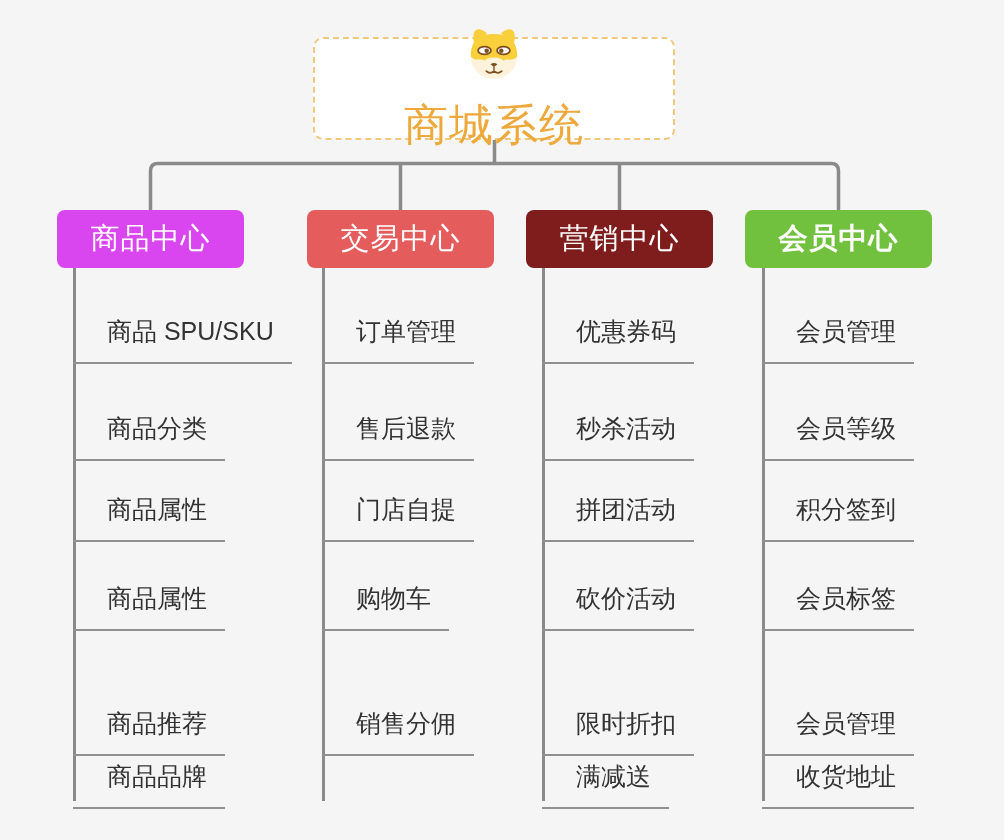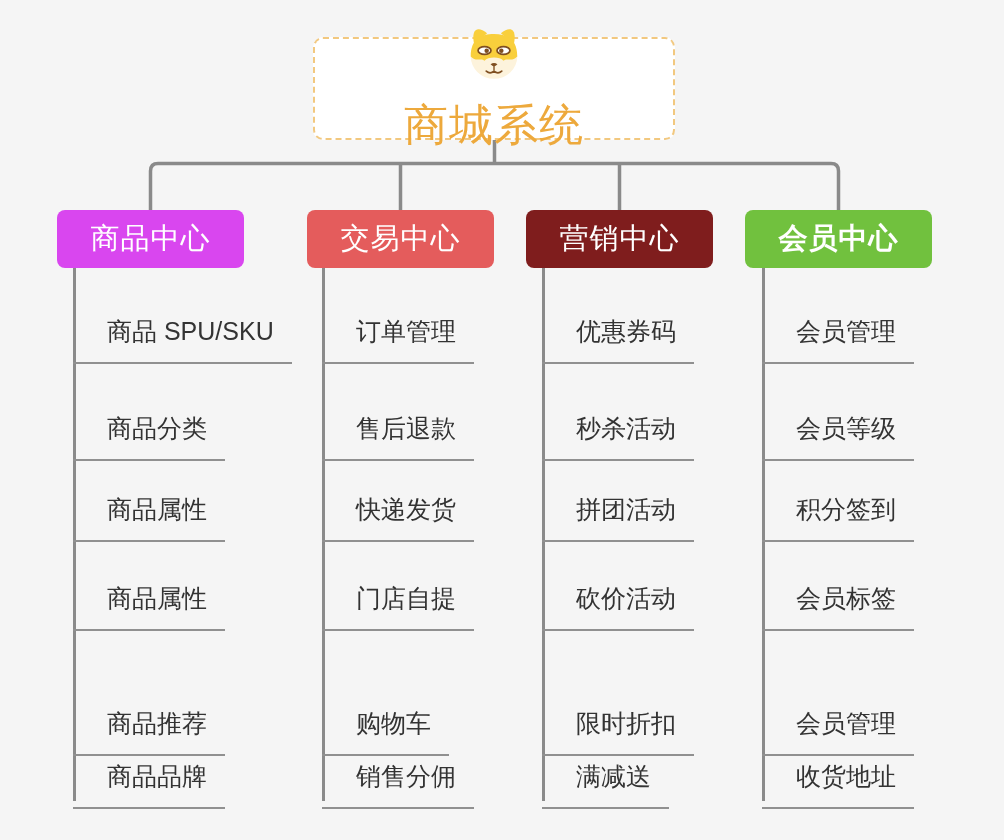--- a/index.html
+++ b/index.html
@@ -114,21 +114,20 @@
     <div class="leaf">商品属性</div>
     <div class="leaf">商品属性</div>
     <div class="leaf">商品推荐</div>
     <div class="leaf">商品品牌</div>
   </div>
 
   <div class="column col-2">
     <div class="trunk"></div>
     <div class="leaf">订单管理</div>
     <div class="leaf">售后退款</div>
-    <div class="leaf">快递发货</div>
     <div class="leaf">门店自提</div>
     <div class="leaf">购物车</div>
     <div class="leaf">销售分佣</div>
   </div>
 
   <div class="column col-3">
     <div class="trunk"></div>
     <div class="leaf">优惠券码</div>
     <div class="leaf">秒杀活动</div>
     <div class="leaf">拼团活动</div>

